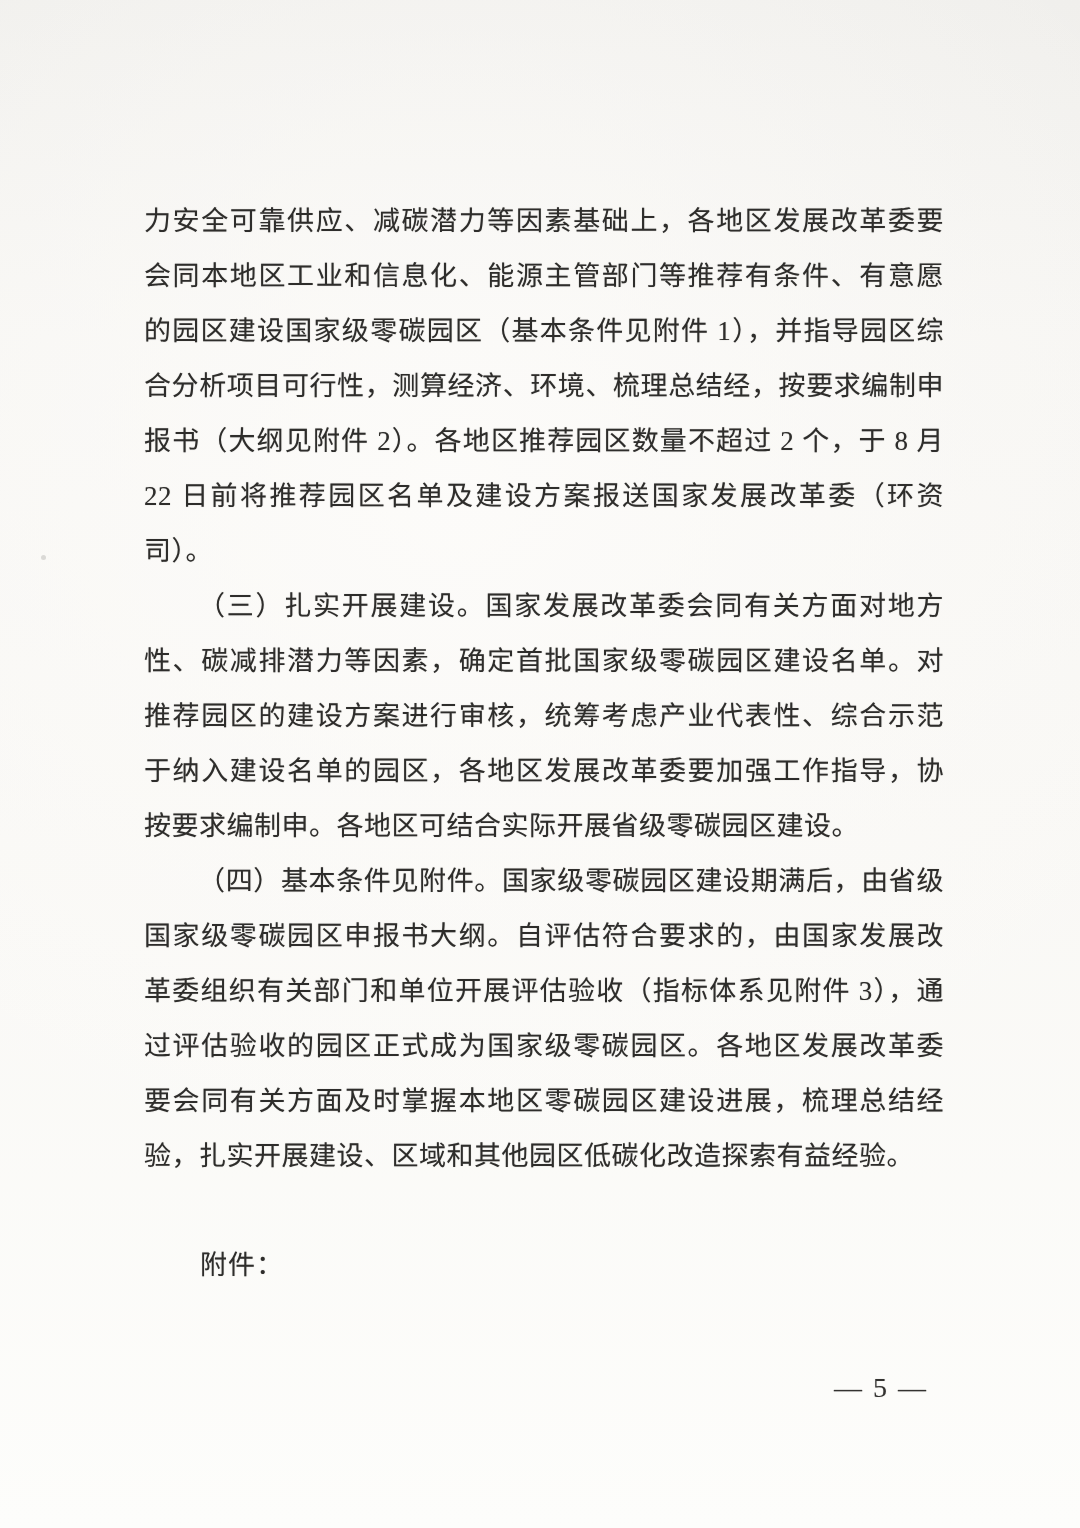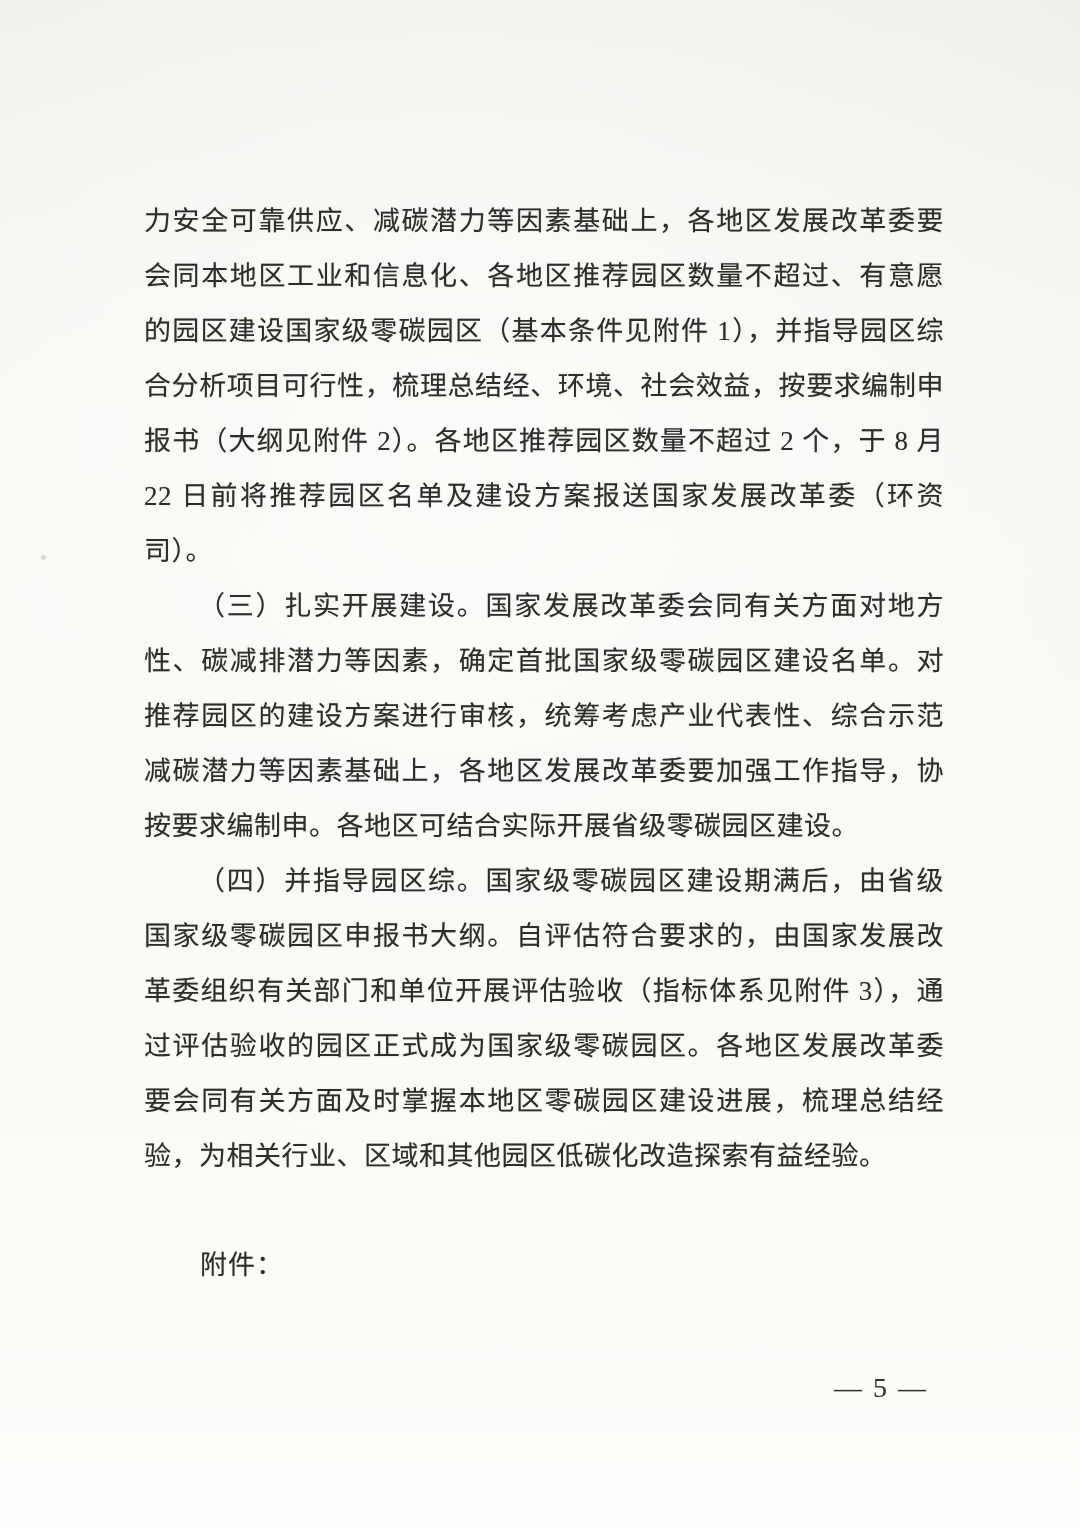--- a/index.html
+++ b/index.html
@@ -90,41 +90,41 @@
   }
 </style>
 </head>
 <body>
 
 <div class="page">
   <div class="speck"></div>
   <div class="doc-body">
       <div class="paragraph">
         <div class="line"><span class="seg">力安全可靠供应、减碳潜力等因素基础上，各地区发展改革委要</span></div>
-        <div class="line"><span class="seg">会同本地区工业和信息化、各地区推荐园区数量不超过、有意愿</span></div>
+        <div class="line"><span class="seg">会同本地区工业和信息化、能源主管部门等推荐有条件、有意愿</span></div>
         <div class="line"><span class="seg">的园区建设国家级零碳园区（基本条件见附件 1），并指导园区综</span></div>
-        <div class="line"><span class="seg">合分析项目可行性，梳理总结经、环境、社会效益，按要求编制申</span></div>
+        <div class="line"><span class="seg">合分析项目可行性，测算经济、环境、梳理总结经，按要求编制申</span></div>
         <div class="line"><span class="seg">报书（大纲见附件 2）。各地区推荐园区数量不超过 2 个，于 8 月</span></div>
         <div class="line"><span class="seg">22 日前将推荐园区名单及建设方案报送国家发展改革委（环资</span></div>
         <div class="line last"><span class="seg">司）。</span></div>
       </div>
       <div class="paragraph">
         <div class="line indent"><span class="seg bold">（三）扎实开展建设。</span><span class="seg">国家发展改革委会同有关方面对地方</span></div>
         <div class="line"><span class="seg">性、碳减排潜力等因素，确定首批国家级零碳园区建设名单。对</span></div>
         <div class="line"><span class="seg">推荐园区的建设方案进行审核，统筹考虑产业代表性、综合示范</span></div>
-        <div class="line"><span class="seg">减碳潜力等因素基础上，各地区发展改革委要加强工作指导，协</span></div>
+        <div class="line"><span class="seg">于纳入建设名单的园区，各地区发展改革委要加强工作指导，协</span></div>
         <div class="line last"><span class="seg">按要求编制申。各地区可结合实际开展省级零碳园区建设。</span></div>
       </div>
       <div class="paragraph">
-        <div class="line indent"><span class="seg bold">（四）并指导园区综。</span><span class="seg">国家级零碳园区建设期满后，由省级</span></div>
+        <div class="line indent"><span class="seg bold">（四）基本条件见附件。</span><span class="seg">国家级零碳园区建设期满后，由省级</span></div>
         <div class="line"><span class="seg">国家级零碳园区申报书大纲。自评估符合要求的，由国家发展改</span></div>
         <div class="line"><span class="seg">革委组织有关部门和单位开展评估验收（指标体系见附件 3），通</span></div>
         <div class="line"><span class="seg">过评估验收的园区正式成为国家级零碳园区。各地区发展改革委</span></div>
         <div class="line"><span class="seg">要会同有关方面及时掌握本地区零碳园区建设进展，梳理总结经</span></div>
-        <div class="line last"><span class="seg">验，为相关行业、区域和其他园区低碳化改造探索有益经验。</span></div>
+        <div class="line last"><span class="seg">验，扎实开展建设、区域和其他园区低碳化改造探索有益经验。</span></div>
       </div>
     </div>
   <div class="attachments">
     <span class="att-label">附件：</span>
     <div class="att-items">
       </div>
   </div>
   <div class="page-number">— 5 —</div>
 </div>
 

